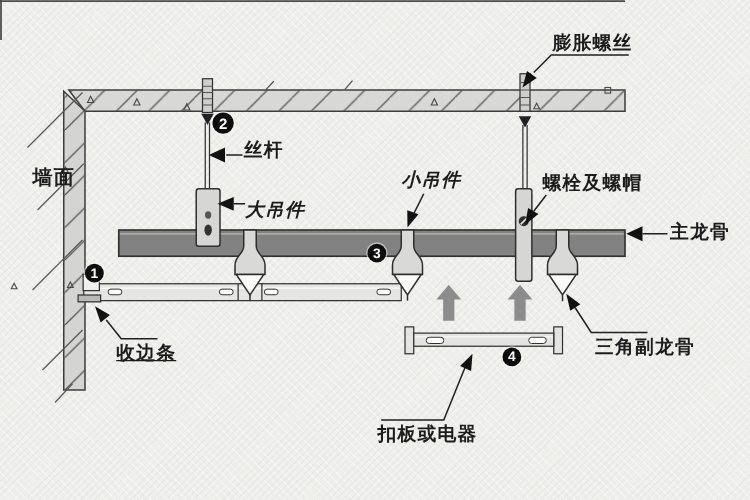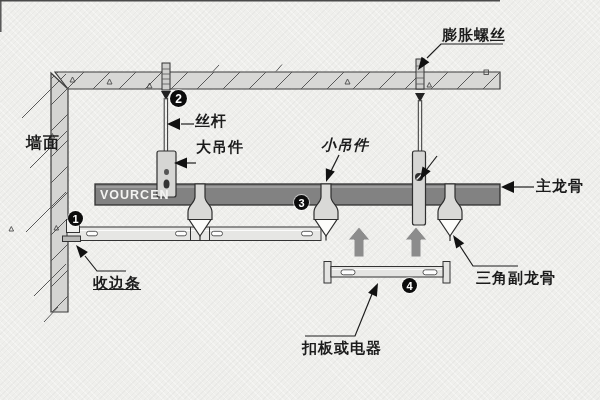--- a/index.html
+++ b/index.html
@@ -17,21 +17,21 @@
   }
   .stage svg{position:absolute;left:0;top:0;}
   .lbl{
     position:absolute;white-space:nowrap;
     color:#1c1c1c;font-weight:700;font-size:15px;letter-spacing:1px;
     line-height:1.05;
   }
   .lbl-wall{left:26px;top:103px;font-size:16px;margin-top:32px;}
   .lbl-expansion{left:442px;top:27px;text-align:right;}
   .lbl-rod{left:195px;top:114px;font-family:Liberation Serif, serif;}
-  .lbl-large-hanger{left:196px;top:139px;}
+  .lbl-large-hanger{left:196px;top:161px;font-style:italic;}
   .lbl-small-hanger{left:321px;top:137px;font-style:italic;}
   .lbl-bolt{left:434px;top:139px;}
   .lbl-main-keel{left:536px;top:178px;text-align:right;}
   .lbl-edge-trim{left:93px;top:275px;text-decoration:underline;}
   .lbl-tri-keel{left:476px;top:270px;}
   .lbl-panel{left:302px;top:340px;text-align:center;}
   .brand{
     position:absolute;left:100px;top:188px;
     color:#f4f4f2;font-weight:700;font-size:12.5px;letter-spacing:1px;
   }
@@ -206,27 +206,27 @@
       <polygon points="174,163 187,157.5 187,168.5"></polygon>
       <polygon points="326,182 334.8,171.4 325.8,168.2"></polygon>
       <polygon points="420,180 430.7,171.2 422.5,166.4"></polygon>
       <polygon points="501,187 514,181 514,193"></polygon>
       <polygon points="453,235 464.2,243.3 456.2,248.5"></polygon>
       <polygon points="76,245 87.9,252 80.5,258"></polygon>
       <polygon points="378,283 376.9,296.8 368.1,292.8"></polygon>
     </g>
   </svg>
 
-  <div class="brand">VOURCEN</div>
 
   <div class="lbl lbl-wall">墙面</div>
   <div class="lbl lbl-expansion">膨胀螺丝</div>
   <div class="lbl lbl-rod">丝杆</div>
   <div class="lbl lbl-large-hanger">大吊件</div>
   <div class="lbl lbl-small-hanger">小吊件</div>
+  <div class="lbl lbl-bolt">螺栓及螺帽</div>
   <div class="lbl lbl-main-keel">主龙骨</div>
   <div class="lbl lbl-edge-trim">收边条</div>
   <div class="lbl lbl-tri-keel">三角副龙骨</div>
   <div class="lbl lbl-panel">扣板或电器</div>
 
   <div class="stepnum step1">1</div>
   <div class="stepnum step2">2</div>
   <div class="stepnum step3">3</div>
   <div class="stepnum step4">4</div>
 

